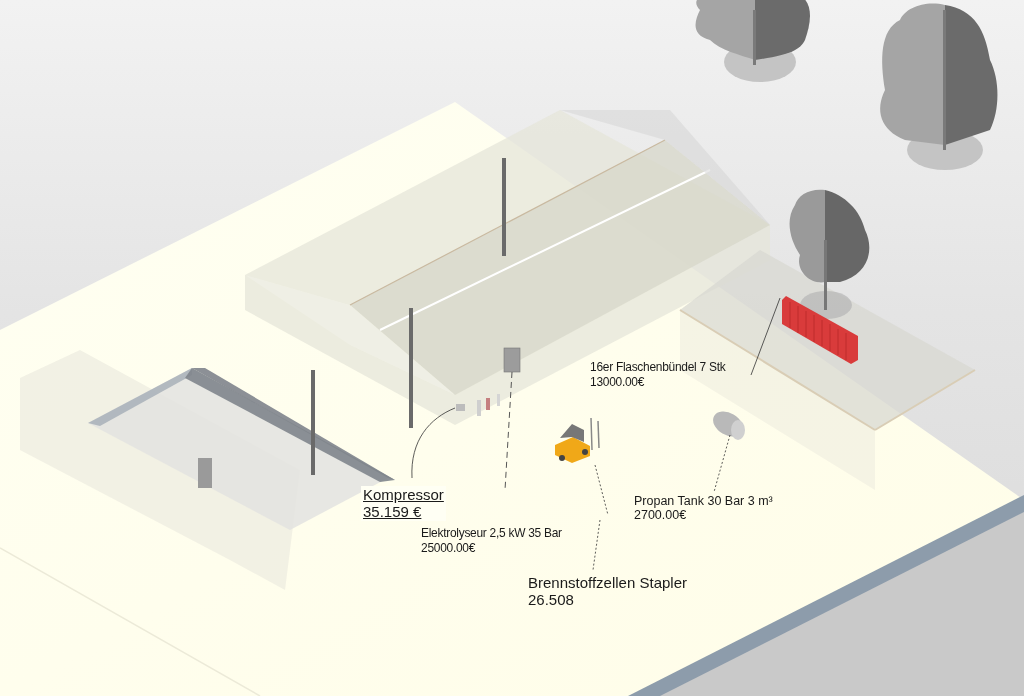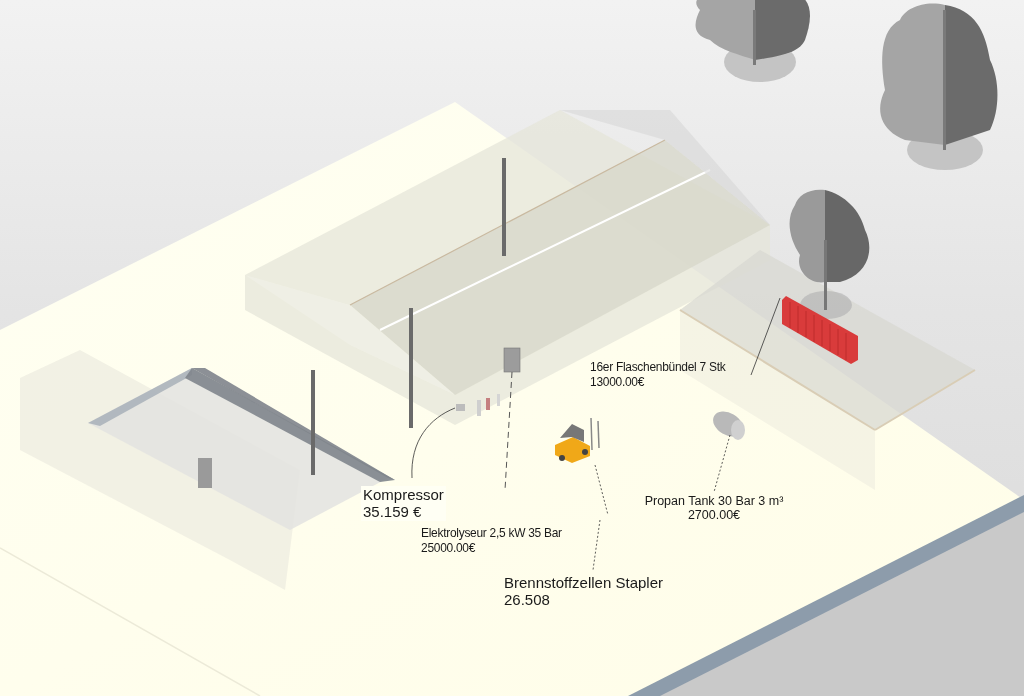--- a/index.html
+++ b/index.html
@@ -8,22 +8,22 @@
     background: linear-gradient(180deg, #f2f2f2 0%, #e4e4e4 45%, #d9d9d9 100%);
     font-family: "Liberation Sans", sans-serif;
   }
   #scene { position: absolute; left: 0; top: 0; width: 1024px; height: 696px; }
   .label {
     position: absolute; color: #1a1a1a; line-height: 1.15; white-space: nowrap;
   }
   .label .line { display: block; }
   .lbl-big { font-size: 15px; }
   .lbl-small { font-size: 13px; letter-spacing: -0.3px; transform: scaleX(0.92); transform-origin: left top; }
-  .lbl-center { text-align: center; }
-  .bg-white { background: #fffff4; padding: 0 2px; }
+  .lbl-center { }
+  .bg-white { background: #fffff4; padding: 0 2px; text-decoration: underline; }
 </style>
 </head>
 <body>
 
 <svg id="scene" viewBox="0 0 1024 696" xmlns="http://www.w3.org/2000/svg">
   <defs>
     <linearGradient id="gGround" x1="0" y1="0" x2="1" y2="1">
       <stop offset="0" stop-color="#fffff2"></stop>
       <stop offset="1" stop-color="#fffde8"></stop>
     </linearGradient>
@@ -136,21 +136,21 @@
 <div class="label lbl-big bg-white" style="left:361px;top:486px;">
   <span class="line">Kompressor</span>
   <span class="line">35.159 €</span>
 </div>
 
 <div class="label lbl-small" style="left:421px;top:526px;">
   <span class="line">Elektrolyseur 2,5 kW 35 Bar</span>
   <span class="line">25000.00€</span>
 </div>
 
-<div class="label lbl-big" style="left:504px;top:574px;">
+<div class="label lbl-big" style="left:528px;top:574px;">
   <span class="line">Brennstoffzellen Stapler</span>
   <span class="line">26.508</span>
 </div>
 
 <div class="label lbl-small" style="left:590px;top:360px;">
   <span class="line">16er Flaschenbündel 7 Stk</span>
   <span class="line">13000.00€</span>
 </div>
 
 <div class="label lbl-center" style="left:634px;top:494px;width:160px;font-size:12.5px;">

